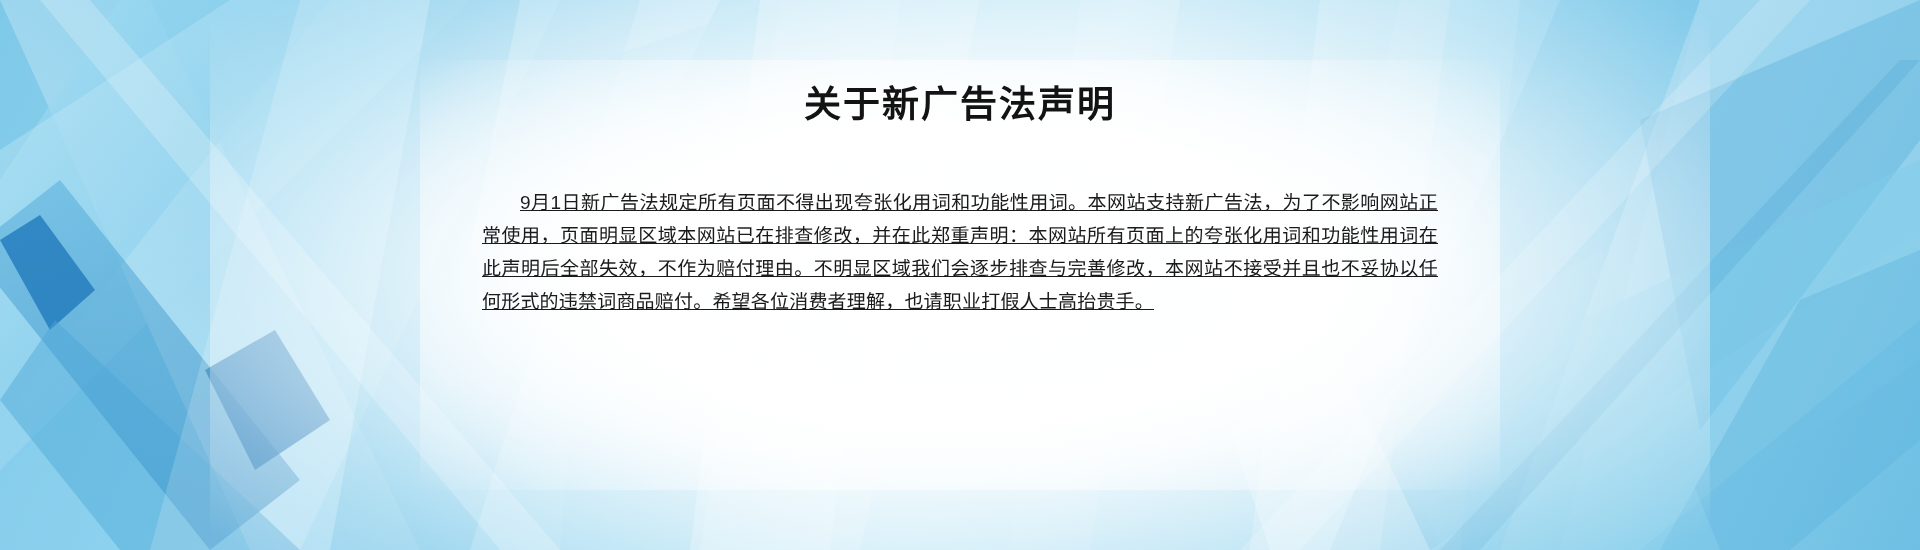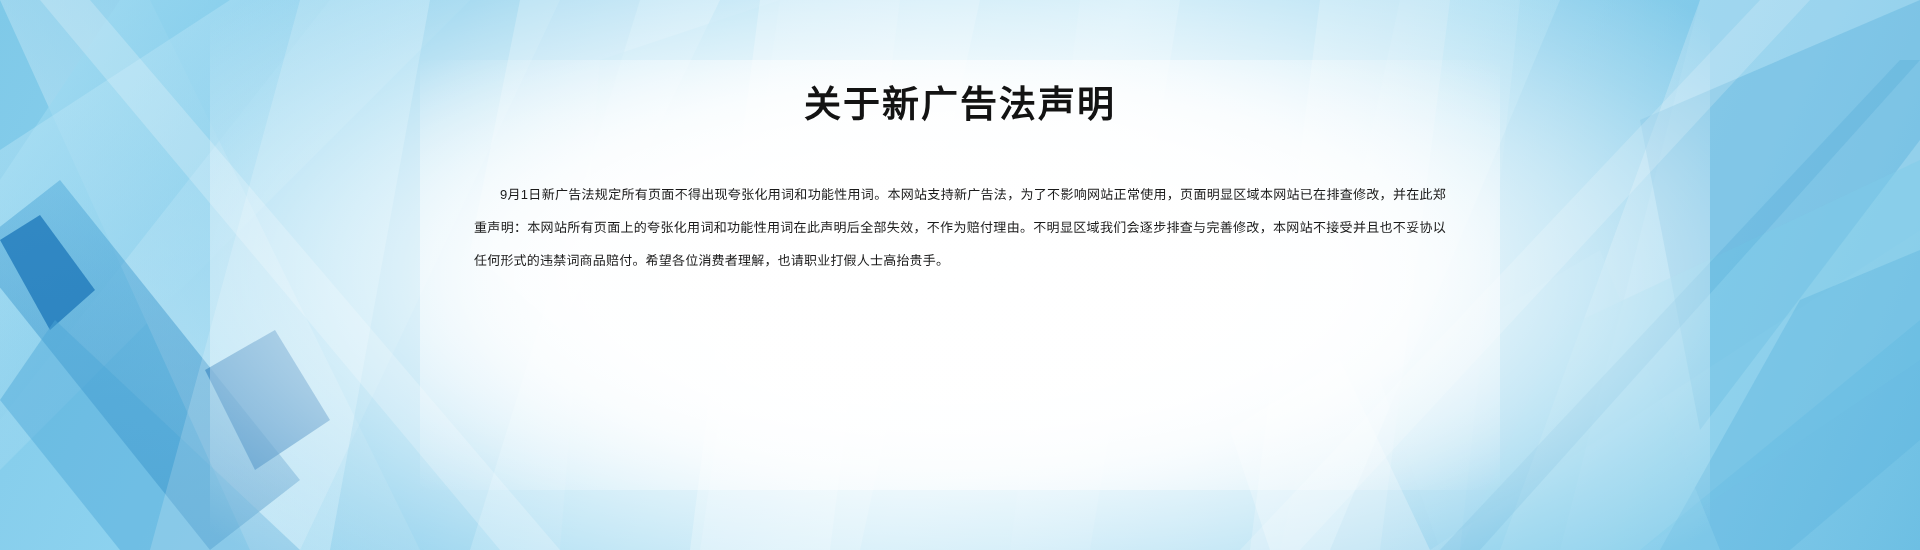--- a/index.html
+++ b/index.html
@@ -91,27 +91,28 @@
   }
 
   .body-block {
     position: absolute;
     top: 174px;
     left: 0;
     width: 980px;
   }
 
   .para {
-    margin: 4px;
-    font-size: 13px;
+    margin: 12px;
+    font-size: 19px;
     line-height: 33px;
     color: #1a1a1a;
     text-align: justify;
     text-justify: inter-ideograph;
     letter-spacing: 0.2px;
+    text-decoration: underline;
   }
   .para.indent {
     text-indent: 2em;
   }
   .para + .para {
     margin-top: 0;
   }
 </style>
 </head>
 <body>

